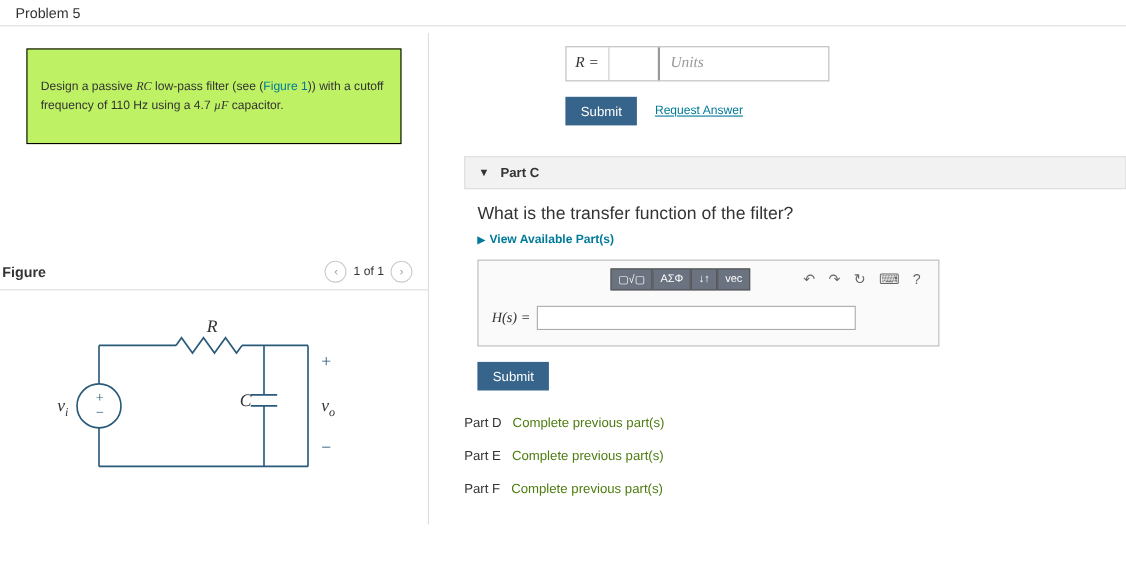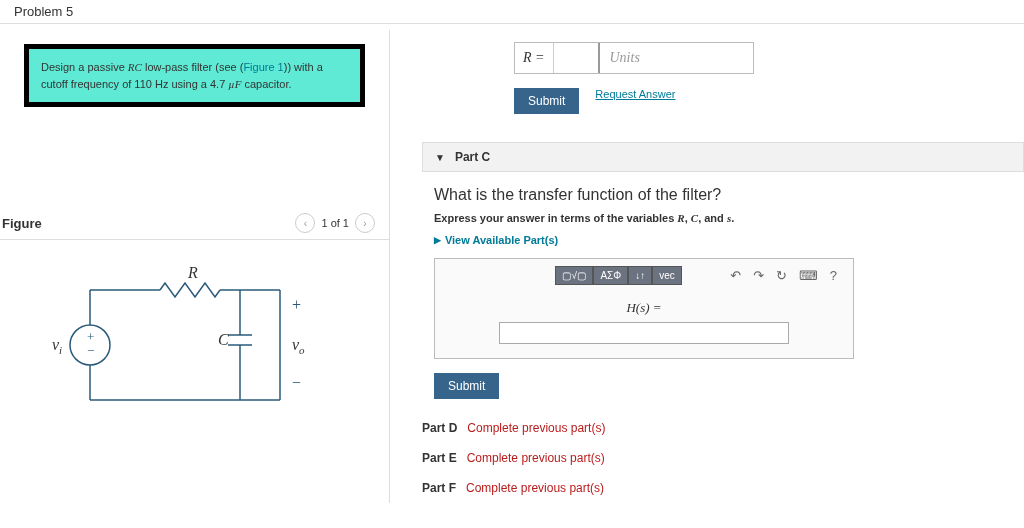--- a/index.html
+++ b/index.html
@@ -2,53 +2,53 @@
 <html><head>
 <meta charset="utf-8">
 <style>
 * { box-sizing: border-box; margin: 0; padding: 0; }
 body { font-family: Arial, Helvetica, sans-serif; font-size: 12px; color: #333; background: #fff; width: 1024px; }
 .header { padding: 4px 14px; font-weight: normal; font-size: 13px; }
 .hr { border-bottom: 1px solid #ddd; margin-bottom: 6px; }
 .main { display: flex; }
 .left { width: 390px; border-right: 1px solid #ddd; padding: 0; }
 .right { flex: 1; padding: 0 0 0 32px; }
-.prompt-box { background: #5eead4; border: 5px solid #000000; margin: 14px 24px 14px 24px; padding: 10px 12px; font-size: 11px; line-height: 1.5; color: #333; }
+.prompt-box { background: #bef264; border: 1px solid #000000; margin: 14px 24px 14px 24px; padding: 26px 12px; font-size: 11px; line-height: 1.5; color: #333; }
 .prompt-box .link { color: #007a99; }
 .figure-header { display: flex; justify-content: space-between; align-items: center; padding: 6px 14px 6px 2px; border-bottom: 1px solid #ddd; margin-top: 100px; gap: 40px; }
 .figure-header .title { font-weight: bold; font-size: 13px; color: #333; }
 .pager { display: flex; align-items: center; gap: 6px; font-size: 11px; color: #333; }
 .pager .btn { width: 20px; height: 20px; border: 1px solid #ccc; border-radius: 50%; background: #fff; display: flex; align-items: center; justify-content: center; font-size: 10px; color: #999; cursor: pointer; }
 .circuit { padding: 20px 40px; }
 .input-row { display: flex; align-items: stretch; border: 1px solid #bbb; height: 32px; width: 240px; margin-left: 92px; margin-top: 12px; }
 .input-row .lbl { padding: 0 8px; display: flex; align-items: center; font-style: italic; font-family: 'Times New Roman', serif; font-size: 14px; border-right: 1px solid #ccc; }
 .input-row input { border: none; flex: 1; padding: 0 6px; font-size: 14px; color: #999; font-style: italic; font-family: 'Times New Roman', serif; }
 .input-row .units { border-left: 2px solid #999; padding: 0 14px 0 10px; display: flex; align-items: center; color: #999; font-style: italic; font-family: 'Times New Roman', serif; font-size: 14px; margin-left: 44px; }
-.submit-row { display: flex; gap: 16px; margin: 14px 0 0 92px; }
+.submit-row { display: flex; align-items: center; gap: 16px; margin: 14px 0 0 92px; }
 .submit-btn { background: #36648b; color: #fff; border: none; padding: 6px 14px; font-size: 12px; cursor: pointer; }
 .req-answer { color: #007a99; text-decoration: underline; font-size: 11px; cursor: pointer; }
 .part-section { margin-top: 28px; }
 .part-header { background: #f2f2f2; border: 1px solid #ddd; padding: 7px 12px; font-weight: bold; font-size: 12px; display: flex; align-items: center; gap: 10px; }
 .part-header .caret { font-size: 10px; }
 .part-body { padding: 14px 12px; }
 .part-body .q { font-size: 16px; margin-bottom: 8px; }
 .part-body .instr { font-size: 11px; font-weight: bold; margin-bottom: 10px; }
 .hint-link { color: #007a99; font-size: 11px; font-weight: bold; cursor: pointer; display: flex; align-items: center; gap: 4px; margin-bottom: 12px; }
 .hint-link .tri { font-size: 9px; }
 .answer-box { border: 1px solid #bbb; background: #fafafa; padding: 0; width: 420px; }
 .toolbar { display: flex; align-items: center; gap: 0; padding: 6px 10px; justify-content: flex-end; }
 .toolbar .tool-group { display: flex; gap: 0; margin-right: auto; margin-left: 110px; }
 .toolbar .tool { background: #6b7280; color: #fff; border: 1px solid #555; padding: 3px 6px; font-size: 10px; cursor: pointer; display: flex; align-items: center; }
 .toolbar .icon-btn { background: none; border: none; padding: 3px 6px; cursor: pointer; color: #666; font-size: 13px; }
-.answer-line { display: flex; align-items: center; padding: 8px 12px 14px 12px; gap: 6px; flex-direction: column; }
+.answer-line { display: flex; align-items: center; padding: 8px 12px 14px 12px; gap: 6px; }
 .answer-line .hs { font-family: 'Times New Roman', serif; font-style: italic; font-size: 13px; }
 .answer-line input { border: 1px solid #aaa; height: 22px; width: 290px; padding: 0 4px; }
 .locked-part { display: flex; gap: 10px; padding: 8px 0; font-size: 12px; }
-.locked-part .pl { font-weight: bold; }
-.locked-part .pm { color: #b91c1c; }
+.locked-part .pl { font-weight: normal; }
+.locked-part .pm { color: #4d7c0f; }
 .feedback { color: #007a99; font-size: 11px; margin-top: 14px; cursor: pointer; }
 .ital { font-style: italic; font-family: 'Times New Roman', serif; }
 </style>
 </head>
 <body>
 
 <div class="header">Problem 5</div>
 <div class="hr"></div>
 
 <div class="main">
@@ -104,23 +104,20 @@
       <span class="req-answer">Request Answer</span>
     </div>
 
     <div class="part-section">
       <div class="part-header">
         <span class="caret">▼</span>
         <span>Part C</span>
       </div>
       <div class="part-body">
         <div class="q">What is the transfer function of the filter?</div>
-        <div class="instr">
-          <span>Express your answer in terms of the variables </span><span class="ital">R</span><span>, </span><span class="ital">C</span><span>, and </span><span class="ital">s</span><span>.</span>
-        </div>
         <div class="hint-link">
           <span class="tri">▶</span>
           <span>View Available Part(s)</span>
         </div>
         <div class="answer-box">
           <div class="toolbar">
             <div class="tool-group">
               <button class="tool">▢√▢</button>
               <button class="tool">ΑΣΦ</button>
               <button class="tool">↓↑</button>

